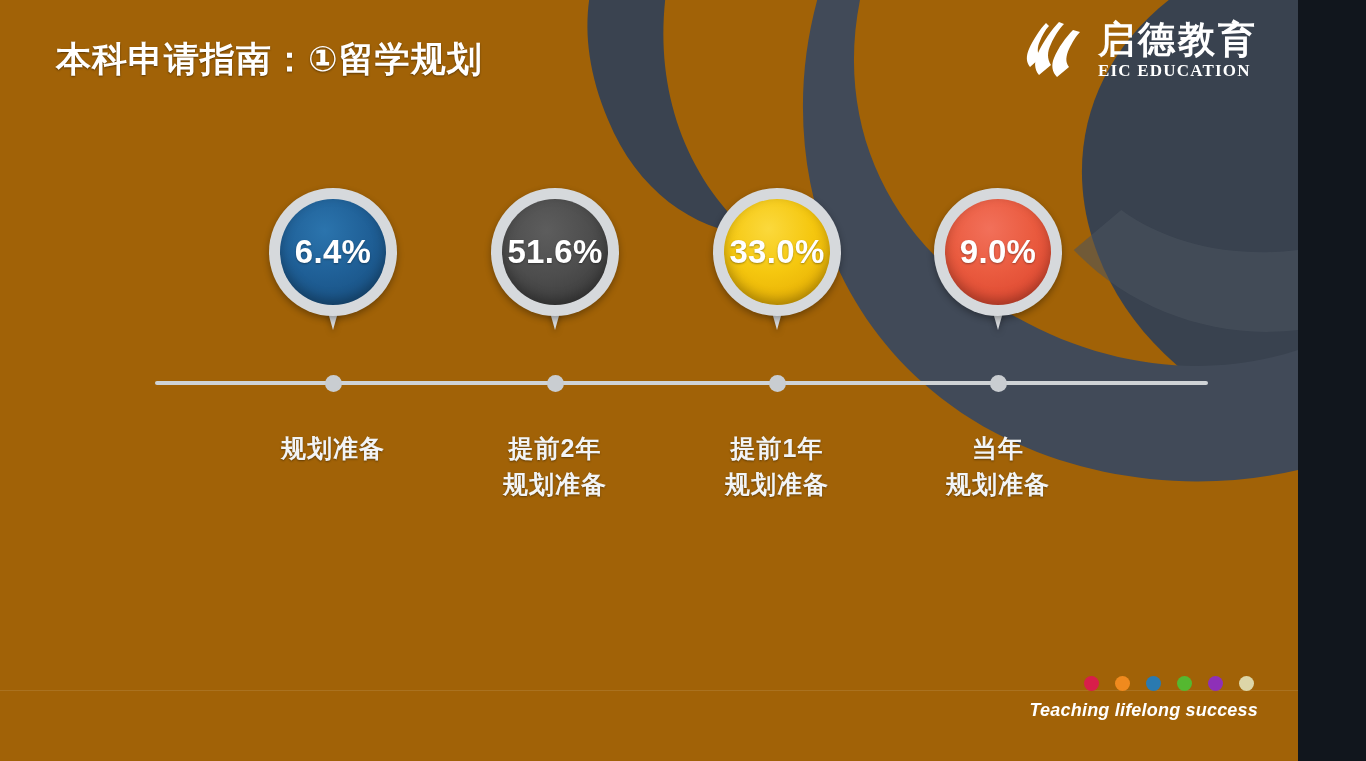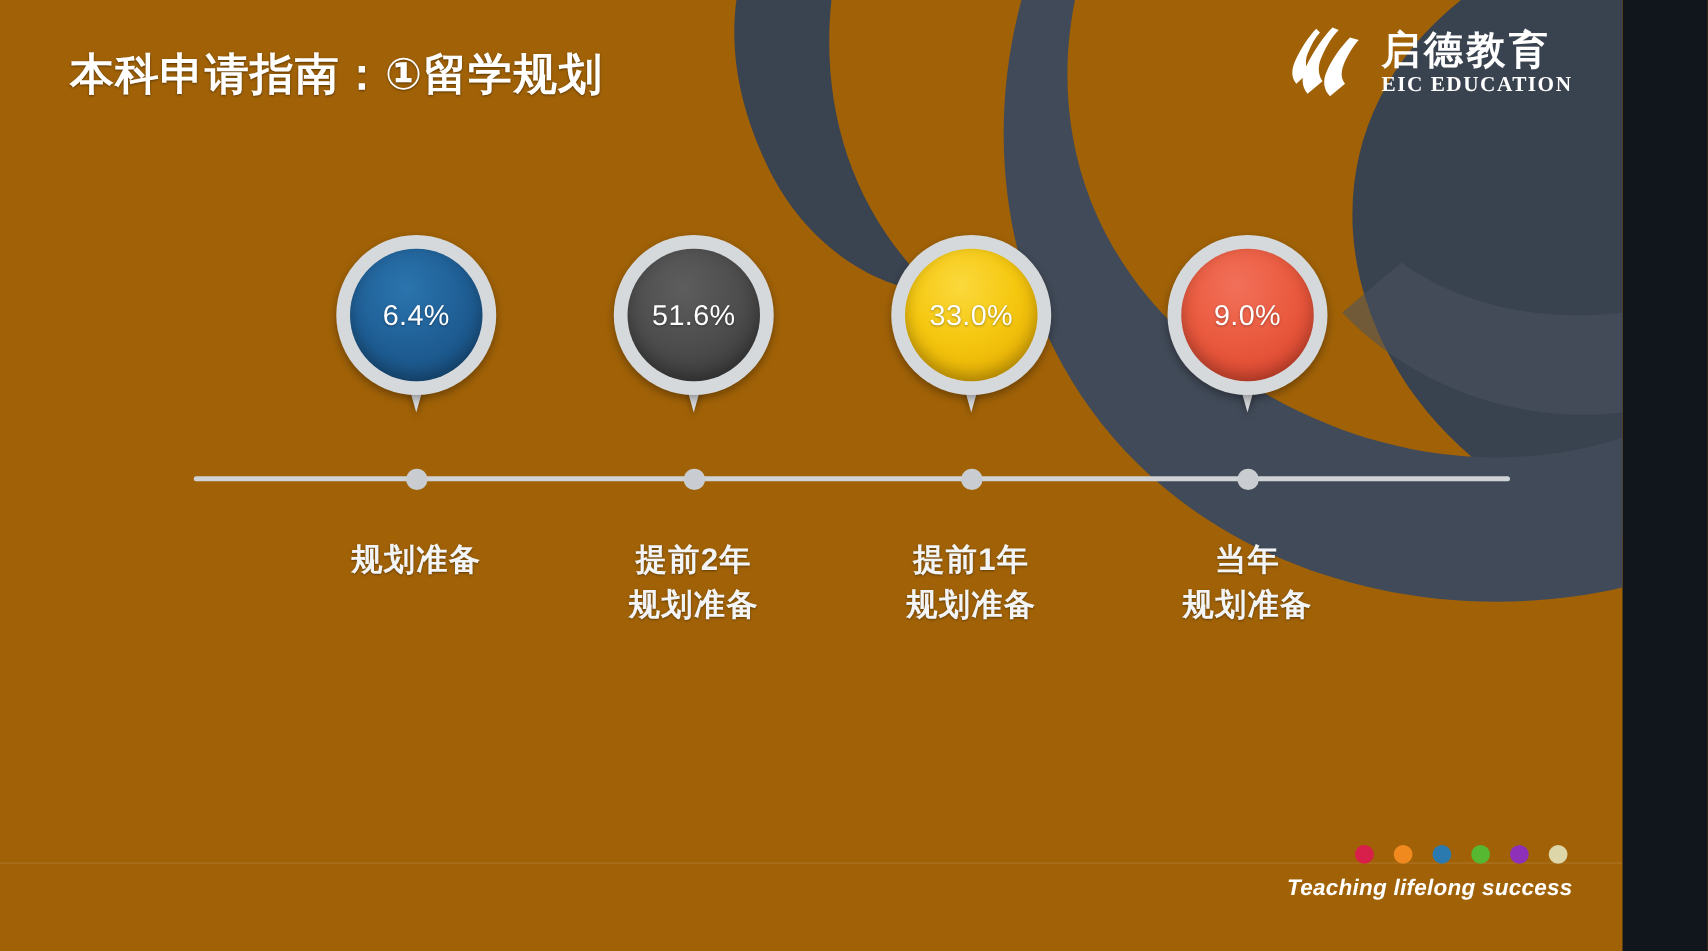--- a/index.html
+++ b/index.html
@@ -42,21 +42,21 @@
     position: absolute;
     right: 40px;
     top: 20px;
     display: flex;
     align-items: center;
     gap: 12px;
   }
   .logo-mark { width: 68px; height: 62px; flex: none; }
   .logo-text { display: flex; flex-direction: column; align-items: stretch; }
   .logo-cn {
-    font-size: 31px;
+    font-size: 37px;
     font-weight: bold;
     color: #ffffff;
     letter-spacing: 3px;
     line-height: 1.05;
   }
   .logo-en {
     font-family: "Liberation Serif", "DejaVu Serif", serif;
     font-size: 17px;
     font-weight: bold;
     color: #ffffff;
@@ -126,22 +126,22 @@
     right: 11px;
     bottom: 11px;
     border-radius: 50%;
     display: flex;
     align-items: center;
     justify-content: center;
     box-shadow: inset 0 -5px 12px rgba(0,0,0,.28);
   }
   .pin-value {
     position: relative;
-    font-size: 23px;
-    font-weight: normal;
+    font-size: 33px;
+    font-weight: bold;
     color: #ffffff;
     letter-spacing: .3px;
     text-shadow: 0 1px 2px rgba(0,0,0,.35);
   }
 
   
   .pin-label {
     position: absolute;
     top: 430px;
     transform: translateX(-50%);

